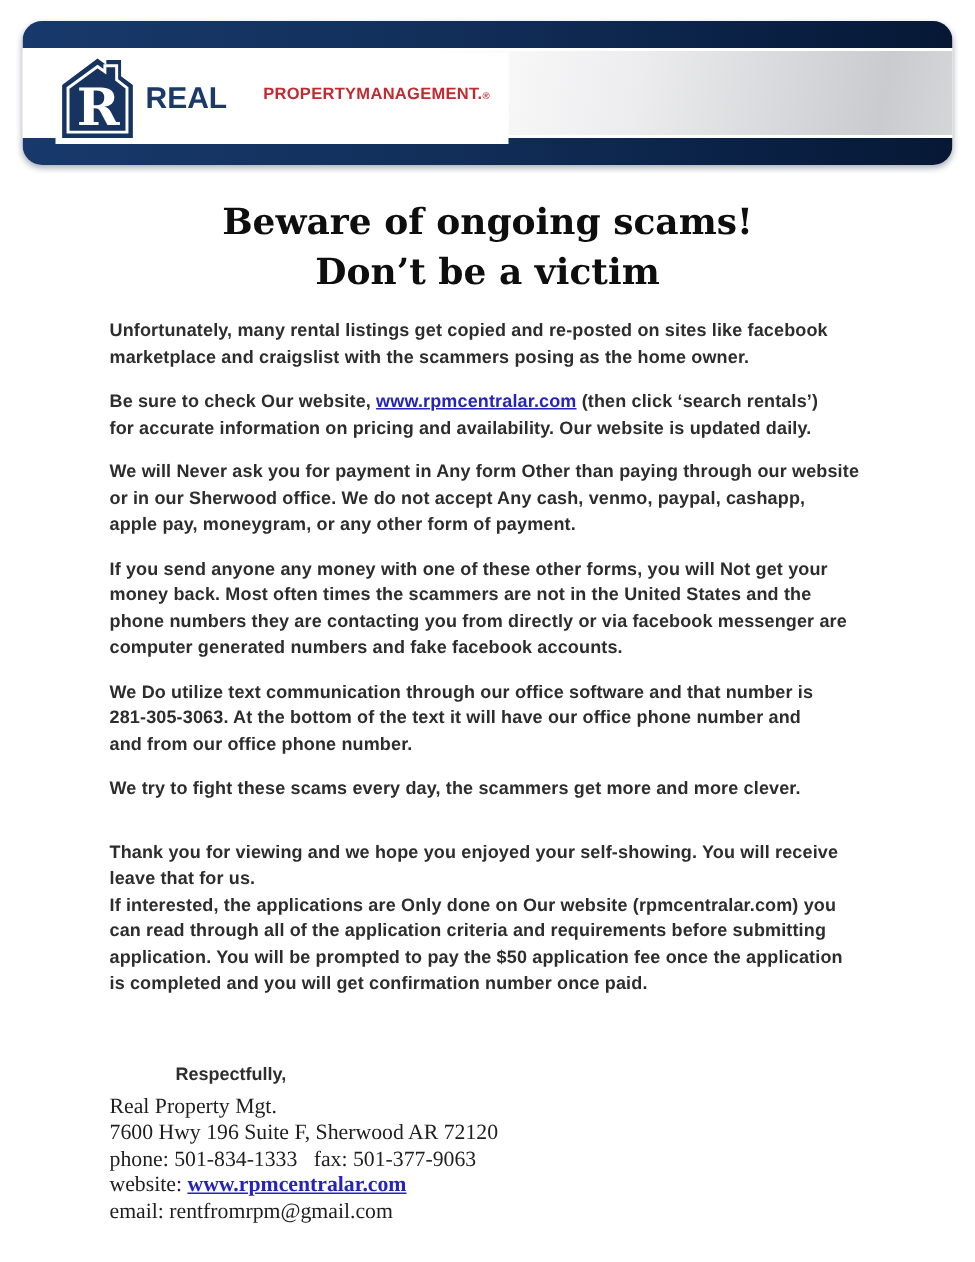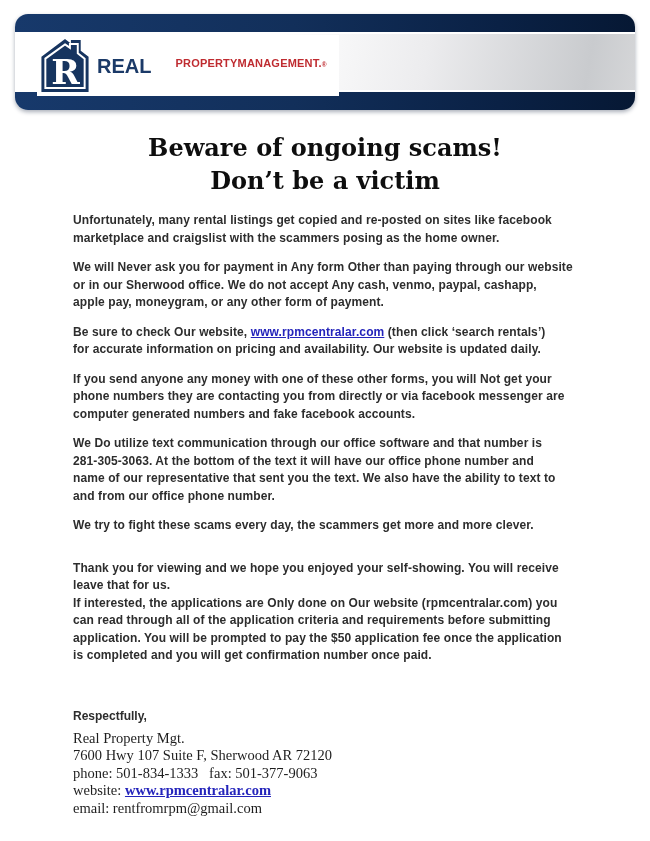--- a/index.html
+++ b/index.html
@@ -49,21 +49,21 @@
     font-size:12px; line-height:17.5px; font-weight:600; color:#2d2d2d;
     letter-spacing:0.1px;
   }
   .para { margin:0 0 12px; }
   .para > div { white-space:nowrap; }
   .extra-gap { margin-top:25px; }
   .link { color:#2424bb; text-decoration:underline; cursor:pointer; }
 
   
   .signature { position:absolute; left:73px; top:708px; }
-  .closing { font-size:12px; line-height:17.5px; font-weight:600; color:#2d2d2d; margin-bottom:4px; }
+  .closing { font-size:12px; line-height:17.5px; font-weight:600; color:#2d2d2d; margin-bottom:4px;margin-left:44px; }
   .sig-serif { font-family:"Liberation Serif", serif; font-size:14.5px; line-height:17.5px; color:#1e1e1e; }
   .sig-serif > div { white-space:nowrap; }
   .sig-link { font-weight:600; }
 </style>
 </head>
 <body>
 
 <div class="page">
 
   <header class="banner">
@@ -89,57 +89,57 @@
     <div>Don’t be a victim</div>
   </h1>
 
   <main class="content">
     <div class="para">
         <div>Unfortunately, many rental listings get copied and re-posted on sites like facebook</div>
         <div>marketplace and craigslist with the scammers posing as the home owner.</div>
       </div>
 
     <div class="para">
+      <div><span>Be sure to check Our website, </span><a class="link" href="#">www.rpmcentralar.com</a><span> (then click ‘search rentals’)</span></div>
+      <div>for accurate information on pricing and availability. Our website is updated daily.</div>
+    </div>
+
+    <div class="para">
         <div>We will Never ask you for payment in Any form Other than paying through our website</div>
         <div>or in our Sherwood office. We do not accept Any cash, venmo, paypal, cashapp,</div>
         <div>apple pay, moneygram, or any other form of payment.</div>
       </div>
-
-    <div class="para">
-      <div><span>Be sure to check Our website, </span><a class="link" href="#">www.rpmcentralar.com</a><span> (then click ‘search rentals’)</span></div>
-      <div>for accurate information on pricing and availability. Our website is updated daily.</div>
-    </div>
     <div class="para">
         <div>If you send anyone any money with one of these other forms, you will Not get your</div>
+        <div>money back. Most often times the scammers are not in the United States and the</div>
         <div>phone numbers they are contacting you from directly or via facebook messenger are</div>
         <div>computer generated numbers and fake facebook accounts.</div>
       </div>
     <div class="para">
         <div>We Do utilize text communication through our office software and that number is</div>
         <div>281-305-3063. At the bottom of the text it will have our office phone number and</div>
-        <div>name of our representative that sent you the text. We also have the ability to text to</div>
         <div>and from our office phone number.</div>
       </div>
     <div class="para">
         <div>We try to fight these scams every day, the scammers get more and more clever.</div>
       </div>
     <div class="para extra-gap">
         <div>Thank you for viewing and we hope you enjoyed your self-showing. You will receive</div>
         <div>leave that for us.</div>
         <div>If interested, the applications are Only done on Our website (rpmcentralar.com) you</div>
         <div>can read through all of the application criteria and requirements before submitting</div>
         <div>application. You will be prompted to pay the $50 application fee once the application</div>
         <div>is completed and you will get confirmation number once paid.</div>
       </div>
   </main>
 
   <footer class="signature">
     <div class="closing">Respectfully,</div>
     <div class="sig-serif">
       <div>Real Property Mgt.</div>
-      <div>7600 Hwy 107 Suite F, Sherwood AR 72120</div>
+      <div>7600 Hwy 196 Suite F, Sherwood AR 72120</div>
       <div>phone: 501-834-1333&nbsp;&nbsp;&nbsp;fax: 501-377-9063</div>
       <div><span>website:</span> <a class="link sig-link" href="#">www.rpmcentralar.com</a></div>
       <div>email: rentfromrpm@gmail.com</div>
     </div>
   </footer>
 
 </div>
 
 </body></html>

